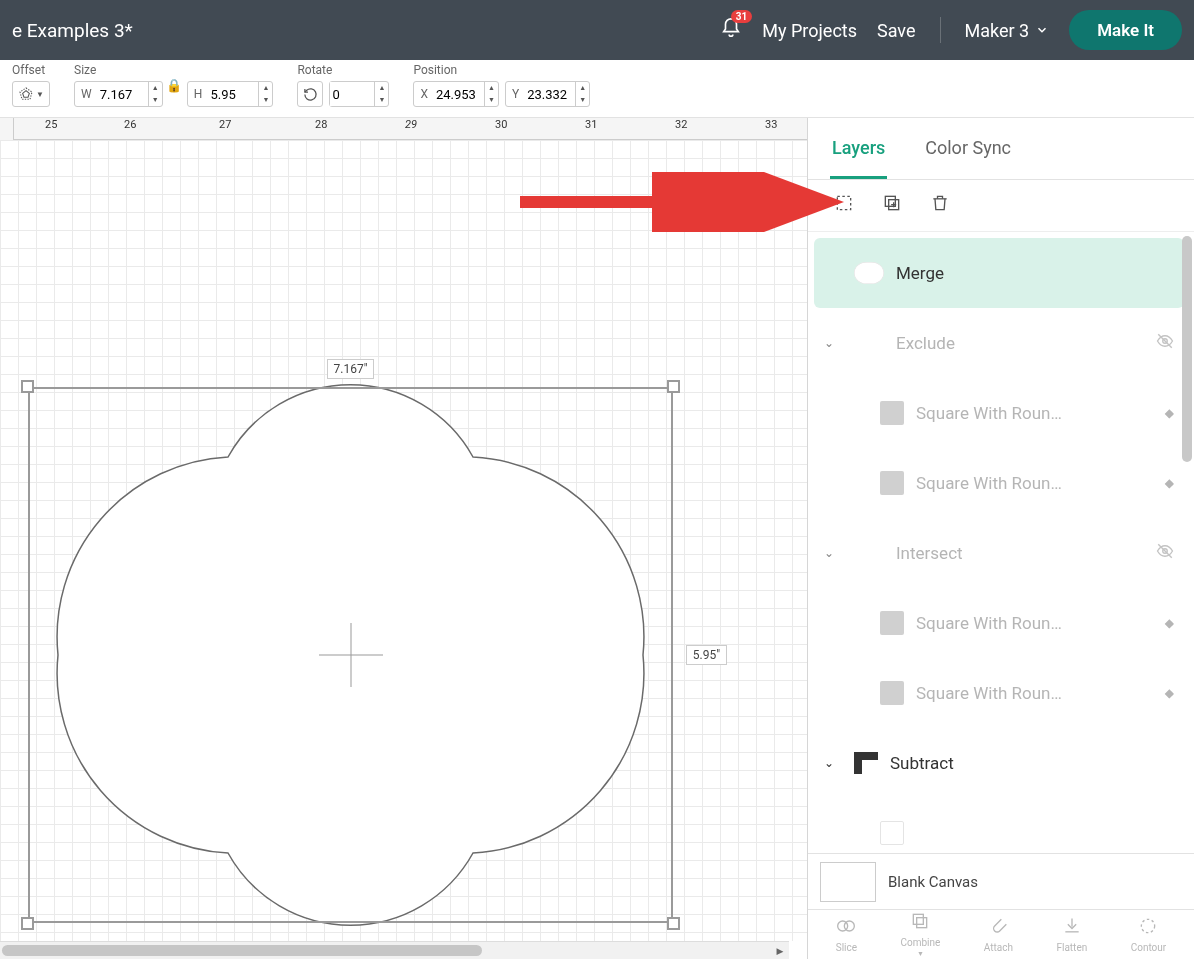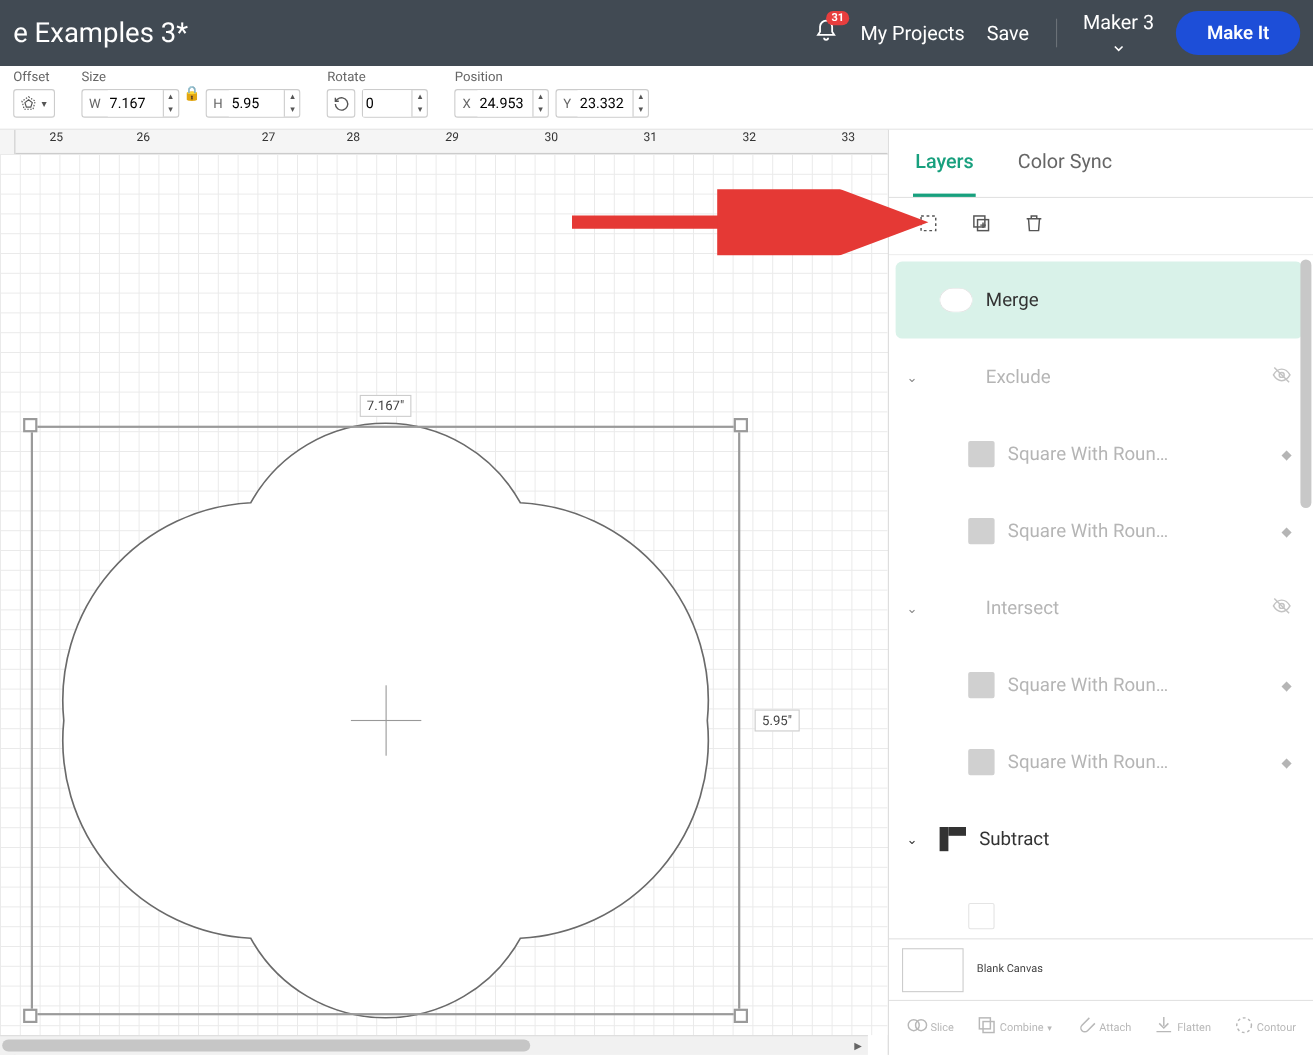--- a/index.html
+++ b/index.html
@@ -1,25 +1,25 @@
 <!DOCTYPE html>
 <html><head>
 <meta charset="utf-8">
 <style>
 * { margin:0; padding:0; box-sizing:border-box; font-family:-apple-system,BlinkMacSystemFont,"Segoe UI",Roboto,Arial,sans-serif; }
 body { width:1194px; height:959px; overflow:hidden; background:#fff; color:#333; }
 .topbar { height:60px; background:#414a53; color:#fff; display:flex; align-items:center; padding:0 12px; position:relative; }
-.title { font-size:25px; white-space:nowrap; overflow:hidden; }
+.title { font-size:19px; white-space:nowrap; overflow:hidden; }
 .top-right { margin-left:auto; display:flex; align-items:center; gap:20px; }
 .bell-wrap { position:relative; cursor:pointer; }
 .bell-badge { position:absolute; top:-7px; right:-10px; background:#e83e3e; color:#fff; font-size:10px; font-weight:700; border-radius:8px; padding:1px 5px; }
 .top-link { color:#fff; font-size:18px; cursor:pointer; }
 .divider-v { width:1px; height:26px; background:#6a7177; margin:0 4px; }
-.machine { display:flex; align-items:center; gap:6px; font-size:18px; cursor:pointer;flex-direction:column; }
-.makeit { background:#1d4ed8; color:#fff; font-size:17px; font-weight:600; padding:10px 28px; border-radius:20px; border:none; cursor:pointer; }
+.machine { display:flex; align-items:center; gap:6px; font-size:18px; cursor:pointer; }
+.makeit { background:#0f766e; color:#fff; font-size:17px; font-weight:600; padding:10px 28px; border-radius:20px; border:none; cursor:pointer; }
 .propbar { height:58px; border-bottom:1px solid #e2e2e2; display:flex; align-items:flex-end; padding:6px 12px 10px 12px; gap:24px; font-size:12px; color:#555; }
 .prop-group { display:flex; flex-direction:column; gap:4px; }
 .prop-label { font-size:12px; color:#666; }
 .prop-row { display:flex; align-items:center; gap:6px; }
 .spin-input { display:flex; align-items:center; border:1px solid #ccc; border-radius:3px; height:26px; background:#fff; }
 .spin-input .prefix { padding:0 6px; font-size:12px; color:#666; }
 .spin-input input { border:none; width:50px; height:24px; font-size:13px; text-align:left; outline:none; padding-left:2px; }
 .spin-input .arrows { display:flex; flex-direction:column; width:14px; border-left:1px solid #ccc; }
 .spin-input .arrows span { height:12px; font-size:7px; line-height:12px; text-align:center; cursor:pointer; color:#555; }
 .offset-btn { width:38px; height:26px; border:1px solid #ccc; border-radius:3px; display:flex; align-items:center; justify-content:center; cursor:pointer; gap:2px; }
@@ -71,23 +71,23 @@
 .layer-row .diamond { color:#b5b5b5; font-size:12px; }
 .layer-sub { padding-left:56px; }
 .layer-sub .layer-row { min-height:70px; }
 .sub-swatch { width:24px; height:24px; background:#d0d0d0; border-radius:2px; }
 .sub-swatch.white { background:#fff; border:1px solid #e4e4e4; }
 .subt-thumb { width:24px; height:22px; position:relative; }
 .subt-thumb:before { content:""; position:absolute; top:0; left:8px; width:16px; height:8px; background:#333; }
 .subt-thumb:after { content:""; position:absolute; top:0; left:0; width:8px; height:22px; background:#333; }
 .bottom-canvas-row { height:56px; border-top:1px solid #e2e2e2; display:flex; align-items:center; gap:12px; padding:0 12px; }
 .bottom-canvas-row .swatch { width:56px; height:40px; border:1px solid #ccc; background:#fff; }
-.bottom-canvas-row .label { font-size:10px; color:#444; }
+.bottom-canvas-row .label { font-size:15px; color:#444; }
 .actions-row { height:50px; border-top:1px solid #e2e2e2; display:flex; align-items:center; justify-content:space-around; padding:0 6px; }
-.actbtn { display:flex; flex-direction:row; align-items:center; gap:2px; font-size:10px; color:#b8b8b8; cursor:pointer; }
+.actbtn { display:flex; flex-direction:column; align-items:center; gap:2px; font-size:10px; color:#b8b8b8; cursor:pointer; }
 .actbtn .ai { font-size:17px; color:#b8b8b8; }
 .merge-thumb { width:30px; height:22px; background:#fff; border-radius:50%/60%; box-shadow:0 0 0 0.5px #ddd inset; }
 </style>
 </head>
 <body>
 
 <div class="topbar">
   <div class="title">e Examples 3*</div>
   <div class="top-right">
     <div class="bell-wrap">
@@ -182,21 +182,21 @@
         </div>
     </div>
   </div>
 </div>
 
 <div class="main">
   <div class="canvas-area">
     <div class="ruler-h">
       <span class="tick-major" style="left:45px;">25</span>
       <span class="tick-major" style="left:124px;">26</span>
-      <span class="tick-major" style="left:238px;">27</span>
+      <span class="tick-major" style="left:219px;">27</span>
       <span class="tick-major" style="left:315px;">28</span>
       <span class="tick-major" style="left:405px;font-style:italic;">29</span>
       <span class="tick-major" style="left:495px;">30</span>
       <span class="tick-major" style="left:585px;">31</span>
       <span class="tick-major" style="left:675px;">32</span>
       <span class="tick-major" style="left:765px;">33</span>
     </div>
     <div class="ruler-v"></div>
     <div class="canvas-inner">
       <div class="selection-box">

